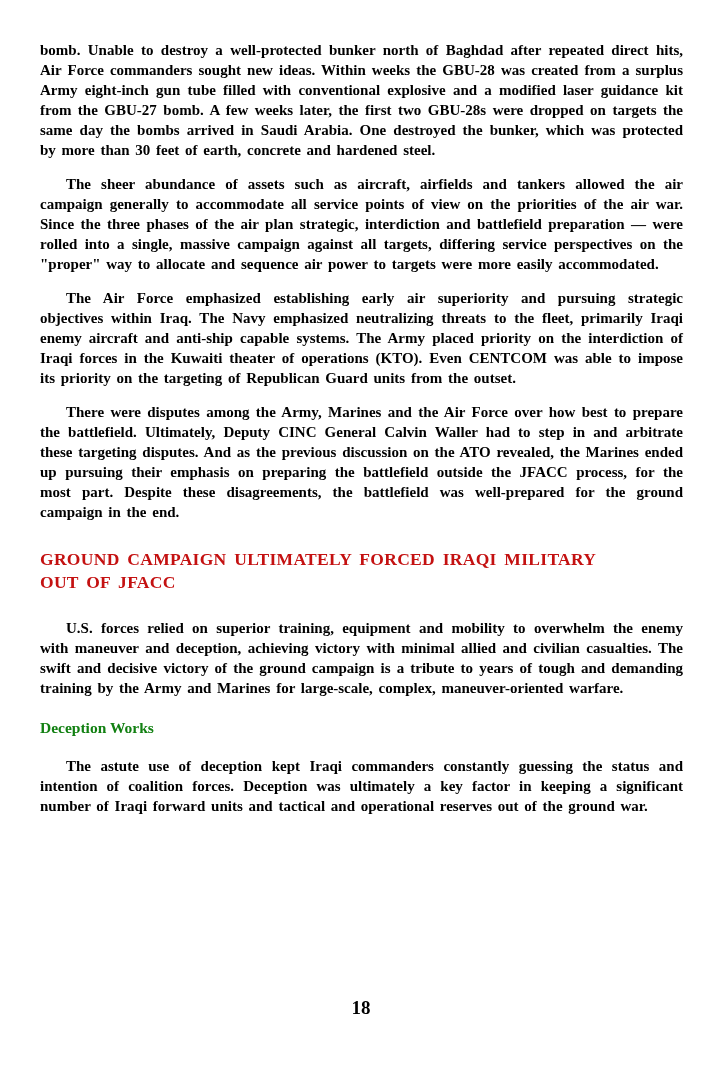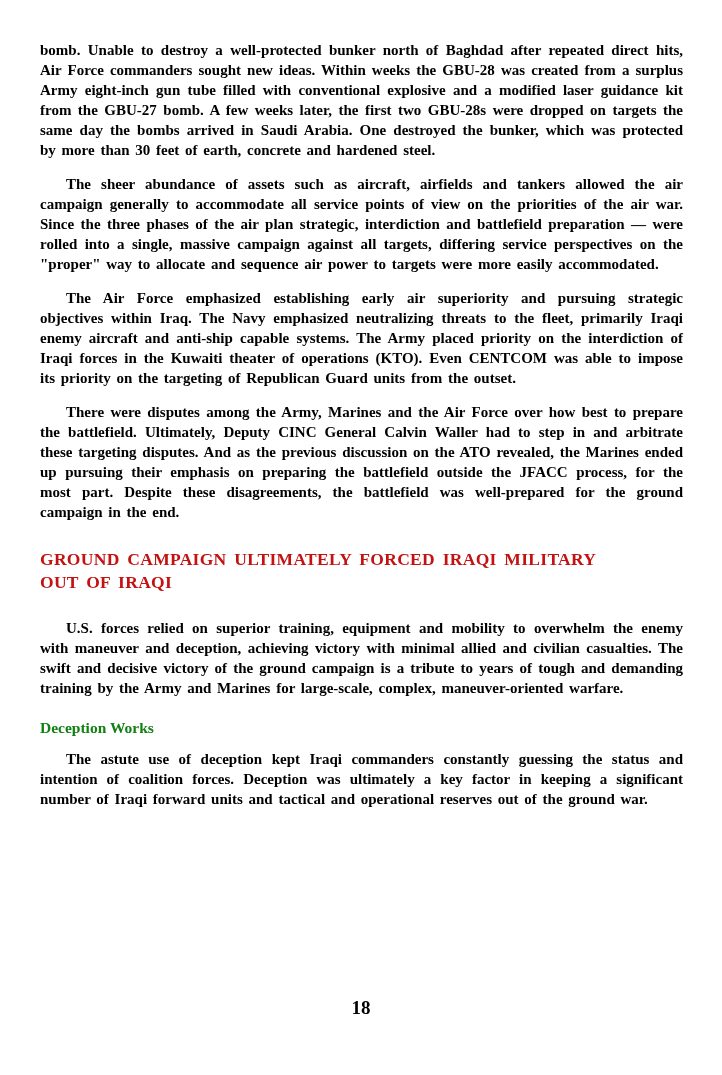--- a/index.html
+++ b/index.html
@@ -34,21 +34,21 @@
   h3.h-green {
     color: var(--heading-green);
     font-size: 15.5px;
     line-height: 20px;
     font-weight: 700;
     margin-top: 30px;
     margin-bottom: 20px;
   }
   h3.h-green.tight {
     margin-top: 20px;
-    margin-bottom: 11px;
+    margin-bottom: 18px;
   }
   h2.h-red {
     color: var(--heading-red);
     font-size: 17.5px;
     line-height: 23px;
     font-weight: 700;
     letter-spacing: 0.3px;
     word-spacing: 3px;
     margin-top: 26px;
     margin-bottom: 24px;
@@ -74,21 +74,21 @@
 
 
     <p class="para indent">The sheer abundance of assets such as aircraft, airfields and tankers allowed the air campaign generally to accommodate all service points of view on the priorities of the air war. Since the three phases of the air plan strategic, interdiction and battlefield preparation — were rolled into a single, massive campaign against all targets, differing service perspectives on the "proper" way to allocate and sequence air power to targets were more easily accommodated.</p>
 
     <p class="para indent">The Air Force emphasized establishing early air superiority and pursuing strategic objectives within Iraq. The Navy emphasized neutralizing threats to the fleet, primarily Iraqi enemy aircraft and anti-ship capable systems. The Army placed priority on the interdiction of Iraqi forces in the Kuwaiti theater of operations (KTO). Even CENTCOM was able to impose its priority on the targeting of Republican Guard units from the outset.</p>
 
     <p class="para indent">There were disputes among the Army, Marines and the Air Force over how best to prepare the battlefield. Ultimately, Deputy CINC General Calvin Waller had to step in and arbitrate these targeting disputes. And as the previous discussion on the ATO revealed, the Marines ended up pursuing their emphasis on preparing the battlefield outside the JFACC process, for the most part. Despite these disagreements, the battlefield was well-prepared for the ground campaign in the end.</p>
 
     <h2 class="h-red">
       <span>GROUND CAMPAIGN ULTIMATELY FORCED IRAQI MILITARY</span>
-      <span>OUT OF IRAQI</span>
+      <span>OUT OF JFACC</span>
     </h2>
 
     <p class="para indent">U.S. forces relied on superior training, equipment and mobility to overwhelm the enemy with maneuver and deception, achieving victory with minimal allied and civilian casualties. The swift and decisive victory of the ground campaign is a tribute to years of tough and demanding training by the Army and Marines for large-scale, complex, maneuver-oriented warfare.</p>
 
     <h3 class="h-green tight">Deception Works</h3>
 
     <p class="para indent">The astute use of deception kept Iraqi commanders constantly guessing the status and intention of coalition forces. Deception was ultimately a key factor in keeping a significant number of Iraqi forward units and tactical and operational reserves out of the ground war.</p>
 
   </div>
 

